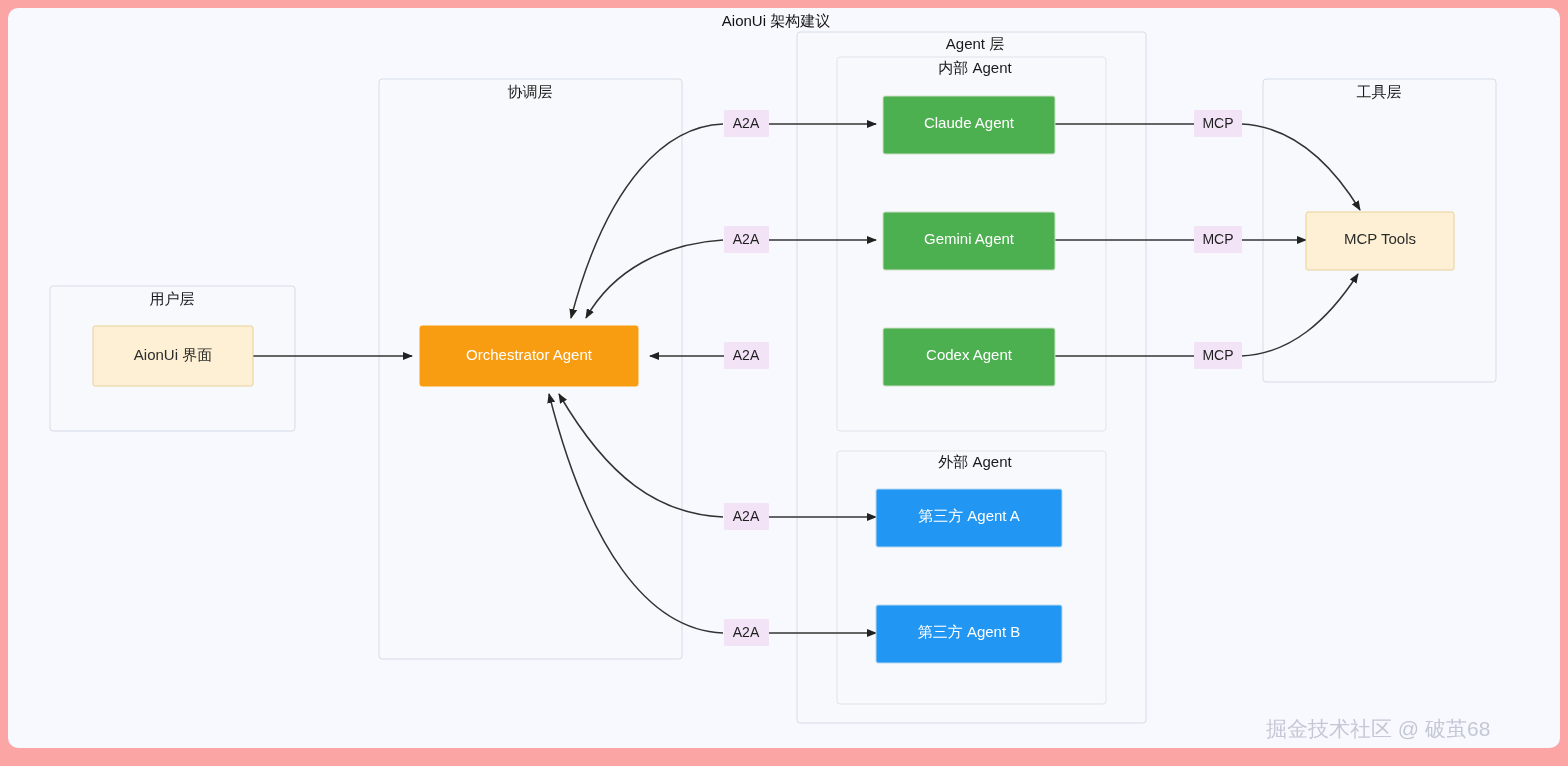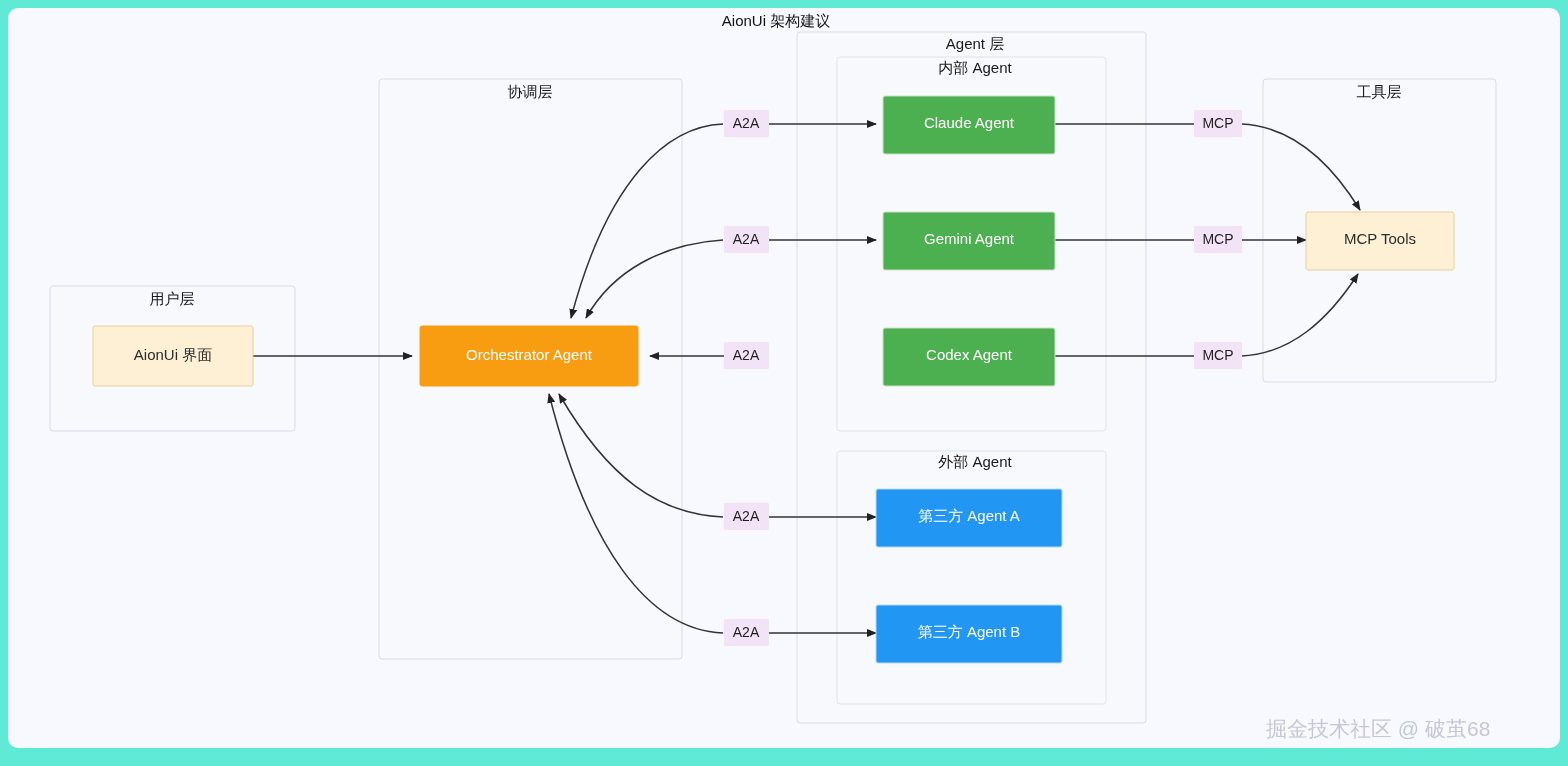--- a/index.html
+++ b/index.html
@@ -9,21 +9,21 @@
     width: 1568px;
     height: 766px;
     overflow: hidden;
     font-family: "Liberation Sans", sans-serif;
   }
   #frame {
     position: absolute;
     left: 0; top: 0;
     width: 1568px;
     height: 766px;
-    background: #5eead4;
+    background: #fca5a5;
   }
   #canvas {
     position: absolute;
     left: 8px;
     top: 8px;
     width: 1552px;
     height: 740px;
     background: #f8f9ff;
     border-radius: 10px;
     overflow: hidden;

